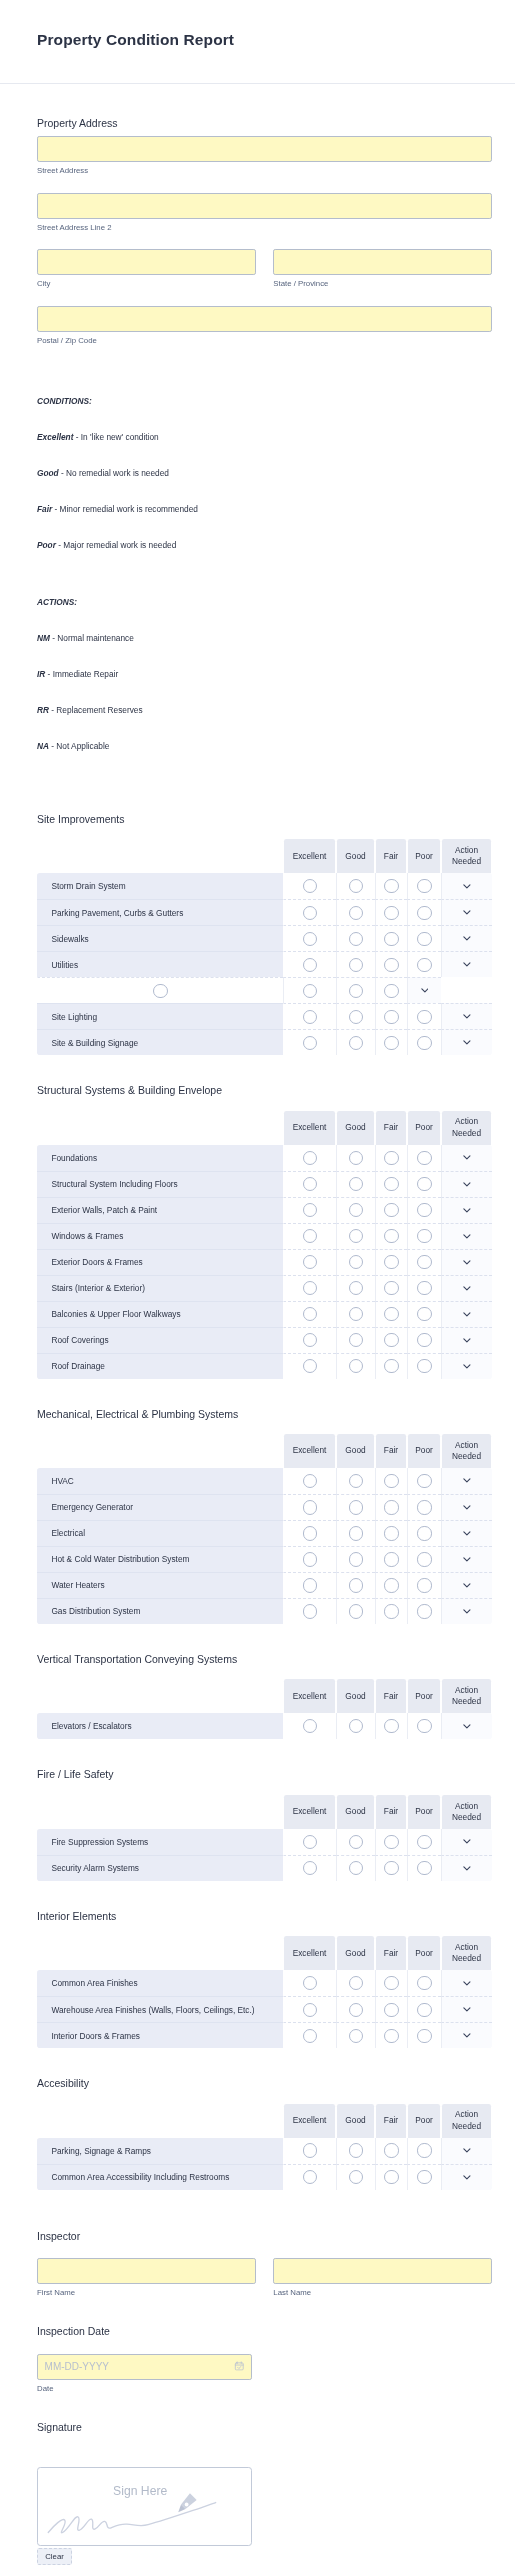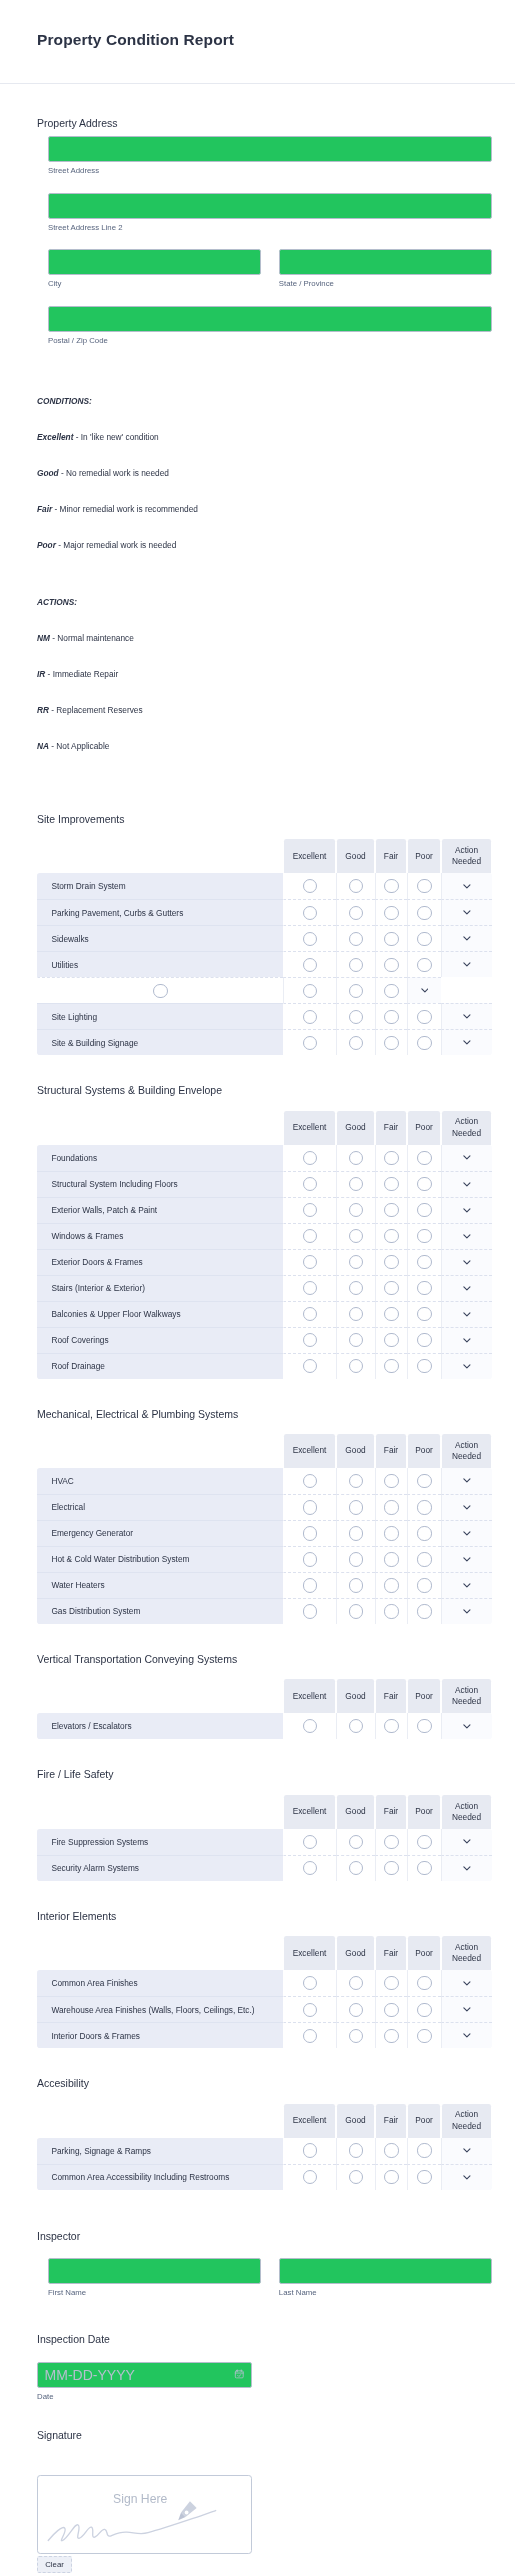--- a/index.html
+++ b/index.html
@@ -4,23 +4,23 @@
 <style>
   html,body{margin:0;padding:0;background:#ffffff;}
   body{width:515px;font-family:"Liberation Sans","DejaVu Sans",sans-serif;color:#2c3345;}
   .card{width:515px;background:#fff;}
   .head{padding:31px 23px 0 37px;}
   h1{margin:0;font-size:15.5px;font-weight:700;color:#2c3345;letter-spacing:0.1px;}
   hr.divider{border:none;border-top:0.6px solid #e6e9f0;margin:34px 0 0 0;}
   hr.divider.dashed{border-top:0.6px dashed #d9dfeb;margin-top:19px;}
   .content{padding:0 23px 0 37px;}
   .q-label{font-size:10.5px;font-weight:500;color:#2c3345;margin:33px 0 7.2px;}
-  .t-input{box-sizing:border-box;display:block;width:100%;height:26px;border:0.6px solid #b4bdcc;border-radius:2.2px;background:#22c55e;font-size:14px;color:#2c3345;padding:0 6.6px;outline:none;}
+  .t-input{box-sizing:border-box;display:block;width:100%;height:26px;border:0.6px solid #b4bdcc;border-radius:2.2px;background:#fef9c3;font-size:10px;color:#2c3345;padding:0 6.6px;outline:none;}
   .sublabel{font-size:7.8px;color:#57647e;margin-top:3.9px;}
-  .field{margin-top:17.7px;margin-left:11px;}
+  .field{margin-top:17.7px;}
   .field.first{margin-top:0;}
   .two-col{display:grid;grid-template-columns:1fr 1fr;column-gap:17.7px;}
   
   .legend-block{margin-top:51px;}
   .legend-title{font-size:8.3px;font-weight:700;font-style:italic;color:#2c3345;margin:0;}
   .legend-title.actions{margin-top:47px;}
   .legend-item{font-size:8.3px;color:#2c3345;margin-top:26px;}
   .legend-item .term{font-weight:700;font-style:italic;}
   
   .rt-section{margin-top:29px;}
@@ -512,43 +512,43 @@
               </div>
               <div class="rt-cell action">
                 <span class="chev">
                   <svg width="7.8" height="5" viewBox="0 0 14 9" fill="none">
                     <path d="M1.5 1.5 L7 7 L12.5 1.5" stroke="#39425c" stroke-width="2" stroke-linecap="round" stroke-linejoin="round"></path>
                   </svg>
                 </span>
               </div>
             </div>
             <div class="rt-row">
+              <div class="rt-label">Emergency Generator</div>
+              <div class="rt-cell c1">
+                <span class="radio"></span>
+              </div>
+              <div class="rt-cell">
+                <span class="radio"></span>
+              </div>
+              <div class="rt-cell">
+                <span class="radio"></span>
+              </div>
+              <div class="rt-cell">
+                <span class="radio"></span>
+              </div>
+              <div class="rt-cell action">
+                <span class="chev">
+                  <svg width="7.8" height="5" viewBox="0 0 14 9" fill="none">
+                    <path d="M1.5 1.5 L7 7 L12.5 1.5" stroke="#39425c" stroke-width="2" stroke-linecap="round" stroke-linejoin="round"></path>
+                  </svg>
+                </span>
+              </div>
+            </div>
+            <div class="rt-row">
               <div class="rt-label">Electrical</div>
-              <div class="rt-cell c1">
-                <span class="radio"></span>
-              </div>
-              <div class="rt-cell">
-                <span class="radio"></span>
-              </div>
-              <div class="rt-cell">
-                <span class="radio"></span>
-              </div>
-              <div class="rt-cell">
-                <span class="radio"></span>
-              </div>
-              <div class="rt-cell action">
-                <span class="chev">
-                  <svg width="7.8" height="5" viewBox="0 0 14 9" fill="none">
-                    <path d="M1.5 1.5 L7 7 L12.5 1.5" stroke="#39425c" stroke-width="2" stroke-linecap="round" stroke-linejoin="round"></path>
-                  </svg>
-                </span>
-              </div>
-            </div>
-            <div class="rt-row">
-              <div class="rt-label">Emergency Generator</div>
               <div class="rt-cell c1">
                 <span class="radio"></span>
               </div>
               <div class="rt-cell">
                 <span class="radio"></span>
               </div>
               <div class="rt-cell">
                 <span class="radio"></span>
               </div>
               <div class="rt-cell">
@@ -867,21 +867,21 @@
           <input class="t-input" type="text" style="">
           <div class="sublabel">First Name</div>
         </div>
         <div>
           <input class="t-input" type="text" style="">
           <div class="sublabel">Last Name</div>
         </div>
       </div>
     </section>
 
-    <section style="margin-top:36px;">
+    <section style="margin-top:28px;">
       <div class="q-label" style="margin-top:0;">Inspection Date</div>
       <div class="date-wrap" style="margin-top:16.6px;">
         <input class="t-input" type="text" placeholder="MM-DD-YYYY" style="">
         <span class="cal-icon">
           <svg width="10.5" height="10.5" viewBox="0 0 20 20" fill="none" stroke="#b7c0d3" stroke-width="1.5" stroke-linecap="round" stroke-linejoin="round">
             <rect x="2.5" y="4" width="15" height="13.5" rx="2"></rect>
             <line x1="6.2" y1="2.2" x2="6.2" y2="5.6"></line>
             <line x1="13.8" y1="2.2" x2="13.8" y2="5.6"></line>
             <line x1="2.5" y1="8.2" x2="17.5" y2="8.2"></line>
             <polyline points="7,12.6 9.2,14.8 13.4,10.8"></polyline>

